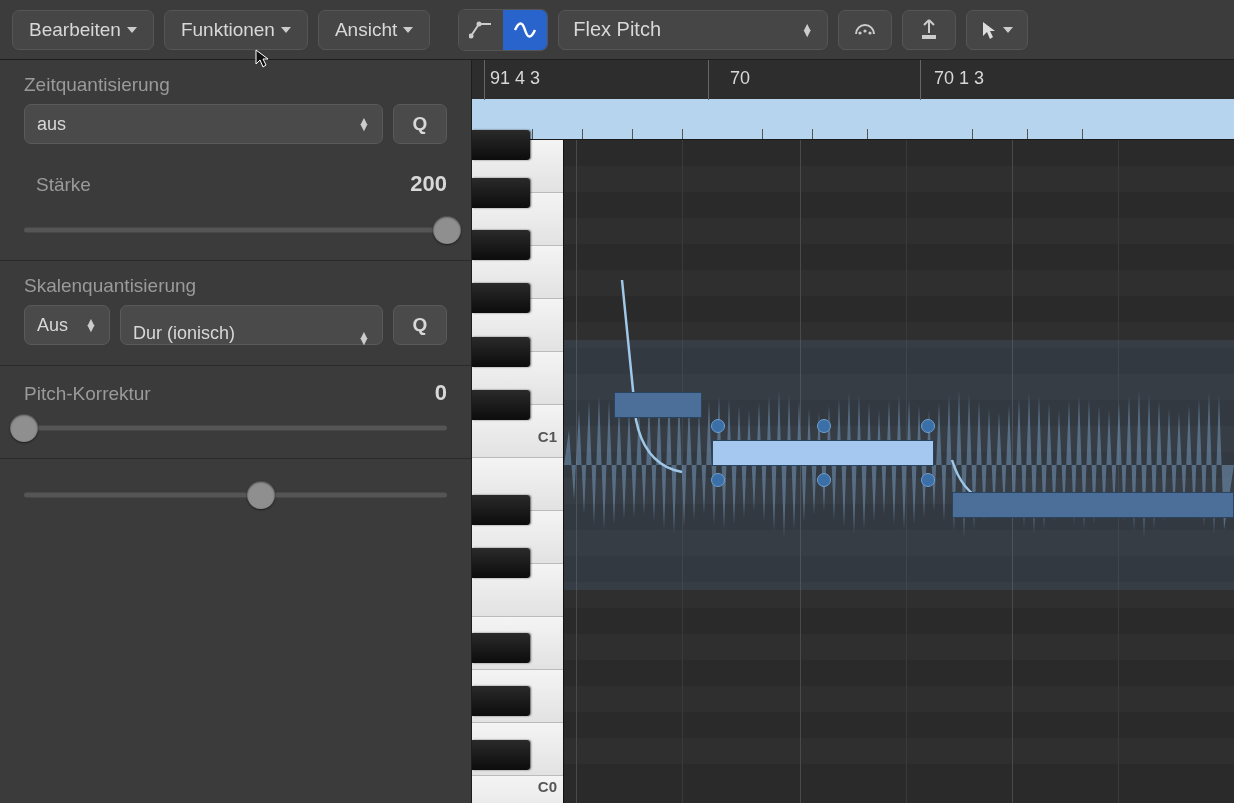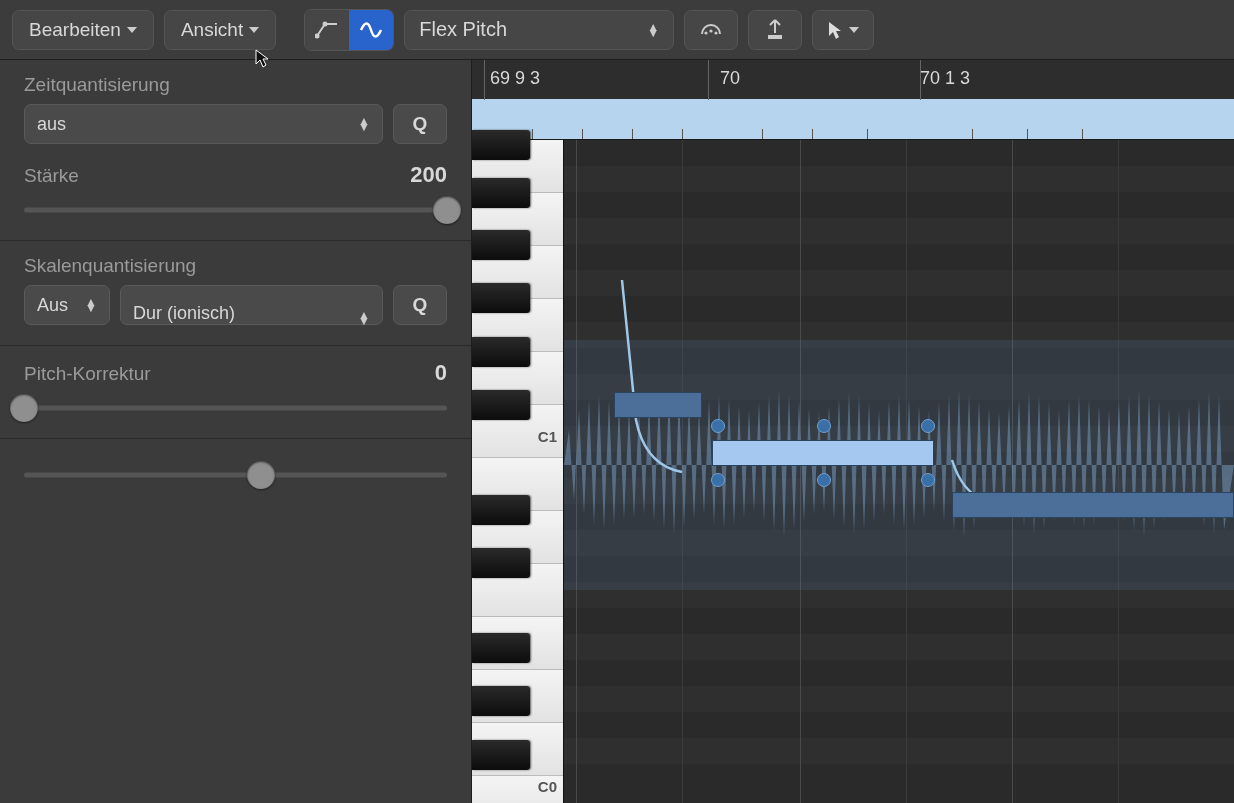--- a/index.html
+++ b/index.html
@@ -168,20 +168,24 @@
 </style>
 </head>
 <body>
 
 <div class="toolbar">
   <div class="menu-btn">
     <span>Bearbeiten</span>
     <span class="chev"></span>
   </div>
   <div class="menu-btn">
+    <span>Funktionen</span>
+    <span class="chev"></span>
+  </div>
+  <div class="menu-btn">
     <span>Ansicht</span>
     <span class="chev"></span>
   </div>
 
   <div class="spacer"></div>
 
   <div class="tool-seg">
     <div class="seg">
       <svg width="24" height="20" viewBox="0 0 24 20">
           <path d="M2 16 L10 4 L22 4" stroke="#ccc" stroke-width="2" fill="none"></path>
@@ -233,21 +237,21 @@
       <div class="select-row">
         <div class="sel w-time">
           <span>aus</span>
           <span class="updown">▲<br>▼</span>
         </div>
         <div class="q-btn">
           <span>Q</span>
         </div>
       </div>
       <div class="valrow" style="margin-top:18px">
-        <span class="sect-label" style="margin:0">Stärke</span>
+        <span class="sect-label" style="margin:12px">Stärke</span>
         <span class="v">200</span>
       </div>
       <div class="slider">
         <div class="track"></div>
         <div class="thumb" style="left:100%"></div>
       </div>
     </div>
 
     <div class="sect">
       <div class="sect-label">Skalenquantisierung</div>
@@ -288,25 +292,25 @@
         </svg>
     </div>
 
   </div>
 
   <div class="edit-area">
 
     <div class="ruler">
       <div class="region-bar"></div>
       <span class="major" style="left:12px"></span>
-      <span class="lbl" style="left:18px">69 9 3</span>
+      <span class="lbl" style="left:18px">91 4 3</span>
       <span class="major" style="left:236px"></span>
-      <span class="lbl" style="left:248px">70</span>
+      <span class="lbl" style="left:258px">70</span>
       <span class="major" style="left:448px"></span>
-      <span class="lbl" style="left:448px">70 1 3</span>
+      <span class="lbl" style="left:462px">70 1 3</span>
 
       <span class="tick" style="left:60px"></span>
         <span class="tick" style="left:110px"></span>
         <span class="tick" style="left:160px"></span>
         <span class="tick" style="left:210px"></span>
       <span class="tick" style="left:290px"></span>
         <span class="tick" style="left:340px"></span>
         <span class="tick" style="left:395px"></span>
       <span class="tick" style="left:500px"></span>
         <span class="tick" style="left:555px"></span>

